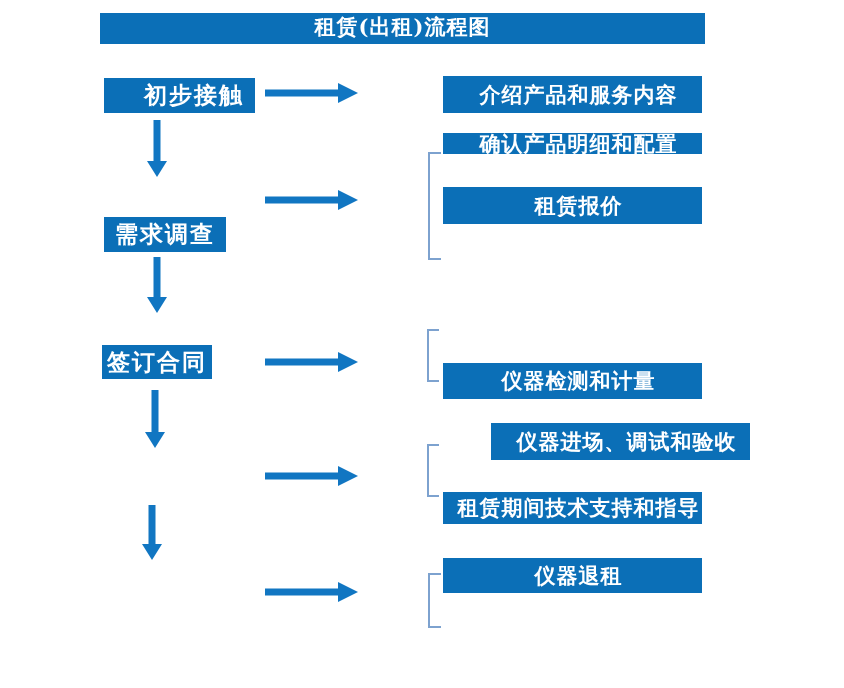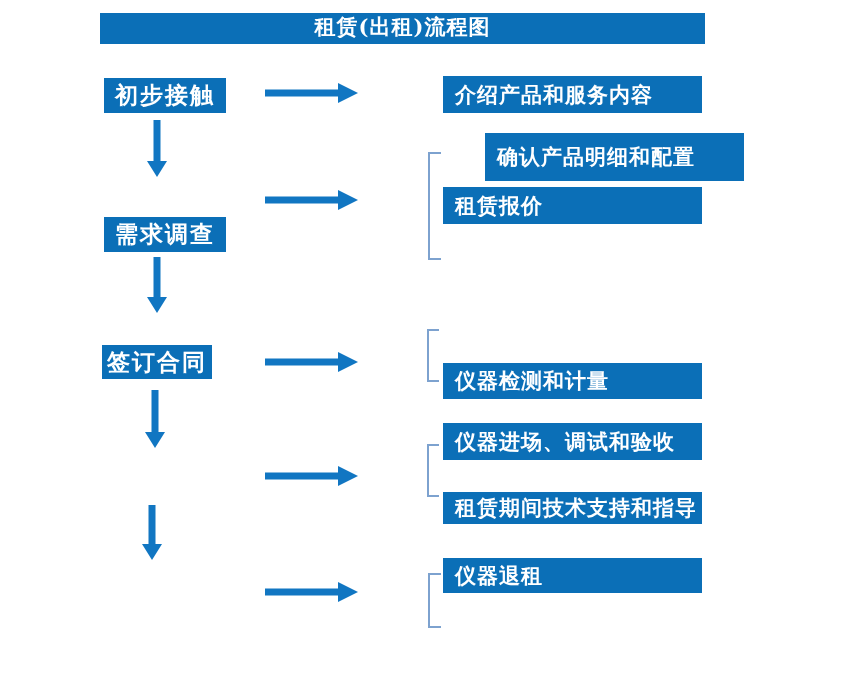--- a/index.html
+++ b/index.html
@@ -30,21 +30,21 @@
     background:var(--box-blue);
     display:flex;align-items:center;justify-content:center;
   }
   .step-box span{
     color:var(--text-white);font-size:23px;font-weight:bold;letter-spacing:2px;
     white-space:nowrap;
   }
   .detail-box{
     position:absolute;left:443px;width:259px;
     background:var(--box-blue);
-    display:flex;align-items:center;justify-content:flex-start;
+    display:flex;align-items:center;justify-content:center;
     padding-left:12px;box-sizing:border-box;
   }
   .detail-box span{
     color:var(--text-white);font-size:21px;font-weight:bold;letter-spacing:1px;
     white-space:nowrap;
   }
   .connectors{position:absolute;left:0;top:0;}
   .arrow-shape{fill:var(--arrow-blue);}
   .bracket{stroke:var(--bracket-blue);stroke-width:2;fill:none;}
 </style>
@@ -96,46 +96,46 @@
       <rect class="arrow-shape" x="265" y="588.5" width="73" height="7"></rect>
       <polygon class="arrow-shape" points="338,582 338,602 358,592"></polygon>
     </g>
 
     <path class="bracket" d="M441 153 H429 V259 H441"></path>
     <path class="bracket" d="M439 330 H428 V381 H439"></path>
     <path class="bracket" d="M439 445 H428 V496 H439"></path>
     <path class="bracket" d="M441 574 H429 V627 H441"></path>
   </svg>
 
-  <div class="step-box" style="left:104px;top:78px;width:122px;height:35px;">
+  <div class="step-box" style="left:104px;top:78px;width:122px;height:35px;padding-left:29px;">
     <span>初步接触</span>
   </div>
   <div class="step-box" style="left:104px;top:187px;width:122px;height:35px;margin-top:30px;">
     <span>需求调查</span>
   </div>
   <div class="step-box" style="left:102px;top:345px;width:110px;height:34px;">
     <span>签订合同</span>
   </div>
 
   <div class="detail-box" style="top:76px;height:37px;">
     <span>介绍产品和服务内容</span>
   </div>
 
-  <div class="detail-box" style="top:133px;height:48px;margin-left:42px;">
+  <div class="detail-box" style="top:133px;height:21px;">
     <span>确认产品明细和配置</span>
   </div>
   <div class="detail-box" style="top:187px;height:37px;">
     <span>租赁报价</span>
   </div>
 
   <div class="detail-box" style="top:363px;height:36px;">
     <span>仪器检测和计量</span>
   </div>
 
-  <div class="detail-box" style="top:423px;height:37px;">
+  <div class="detail-box" style="top:423px;height:37px;margin-left:48px;">
     <span>仪器进场、调试和验收</span>
   </div>
   <div class="detail-box" style="top:492px;height:32px;">
     <span>租赁期间技术支持和指导</span>
   </div>
 
   <div class="detail-box" style="top:558px;height:35px;">
     <span>仪器退租</span>
   </div>
 

